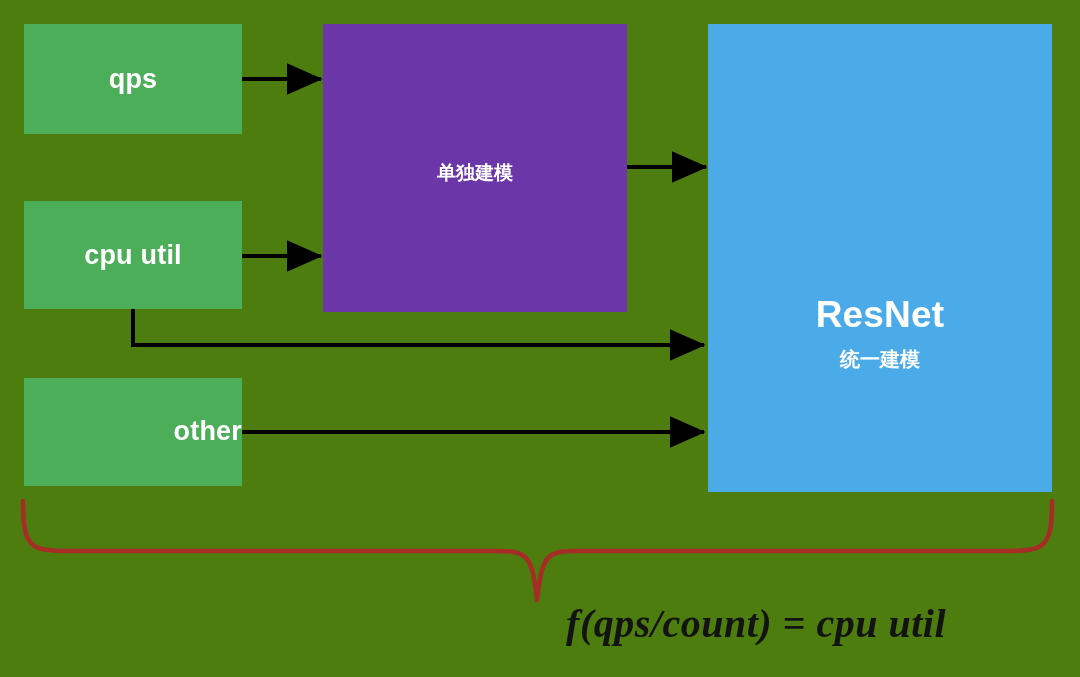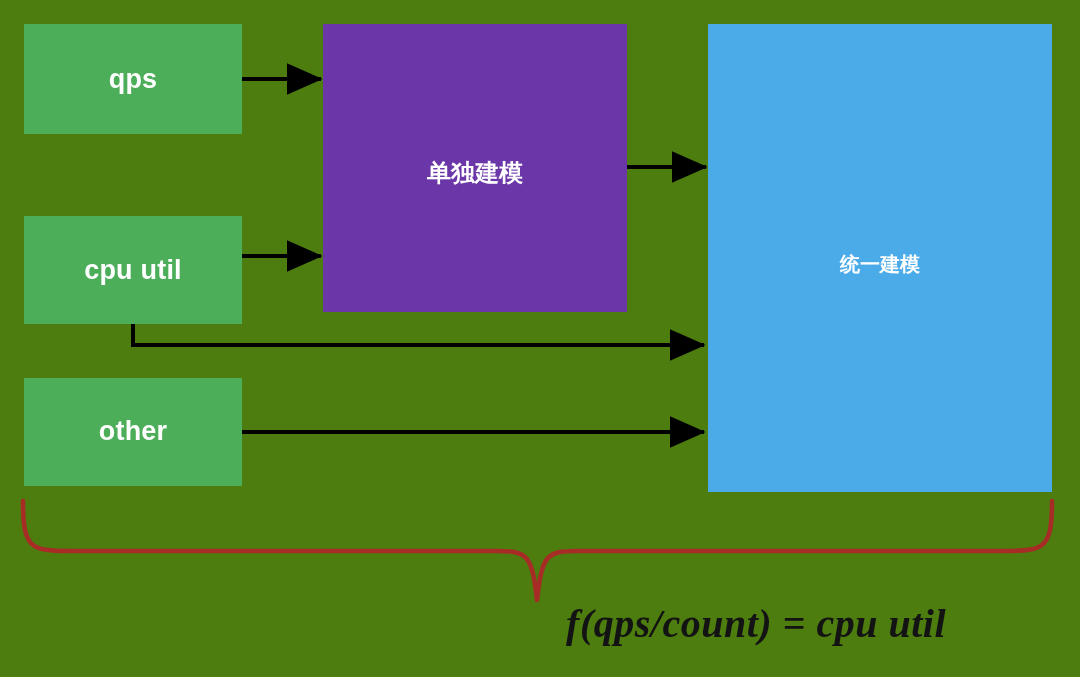--- a/index.html
+++ b/index.html
@@ -46,41 +46,41 @@
     font-weight: bold;
   }
 
   
   #node-qps {
     left: 24px; top: 24px; width: 218px; height: 110px;
   }
   #node-qps .node-title { font-size: 27px; }
 
   #node-cpu-util {
-    left: 24px; top: 216px; width: 218px; height: 108px;
+    left: 24px; top: 201px; width: 218px; height: 108px;
   }
   #node-cpu-util .node-title { font-size: 27px; }
 
   #node-other-information {
-    left: 24px; top: 378px; width: 218px; height: 108px;
+    left: 24px; top: 378px; width: 218px; height: 108px; align-items: flex-end;
   }
   #node-other-information .node-title {
     font-size: 27px;
     line-height: 1.18;
   }
 
   #node-elasticnet {
     left: 323px; top: 24px; width: 304px; height: 288px;
   }
   #node-elasticnet .node-title {
     font-size: 37px;
     margin-top: 96px;
   }
   #node-elasticnet .node-sub {
-    font-size: 24px;
+    font-size: 19px;
     margin-top: 10px;
   }
 
   #node-resnet {
     left: 708px; top: 24px; width: 344px; height: 468px;
   }
   #node-resnet .node-title {
     font-size: 37px;
     margin-top: 148px;
   }
@@ -156,20 +156,21 @@
 
   <div class="node node-green" id="node-other-information">
     <div class="node-title">other</div>
   </div>
 
   <div class="node node-purple" id="node-elasticnet">
     <div class="node-sub">单独建模</div>
   </div>
 
   <div class="node node-blue" id="node-resnet">
+    <div class="node-title">ResNet</div>
     <div class="node-sub">统一建模</div>
   </div>
 
   <svg id="brace-layer" viewBox="0 0 1080 677" width="1080" height="677" xmlns="http://www.w3.org/2000/svg">
     <path d="M23,501
              C23,548 30,551 70,551
              L498,551
              C528,551 532,556 537,600
              C542,556 546,551 576,551
              L1005,551

